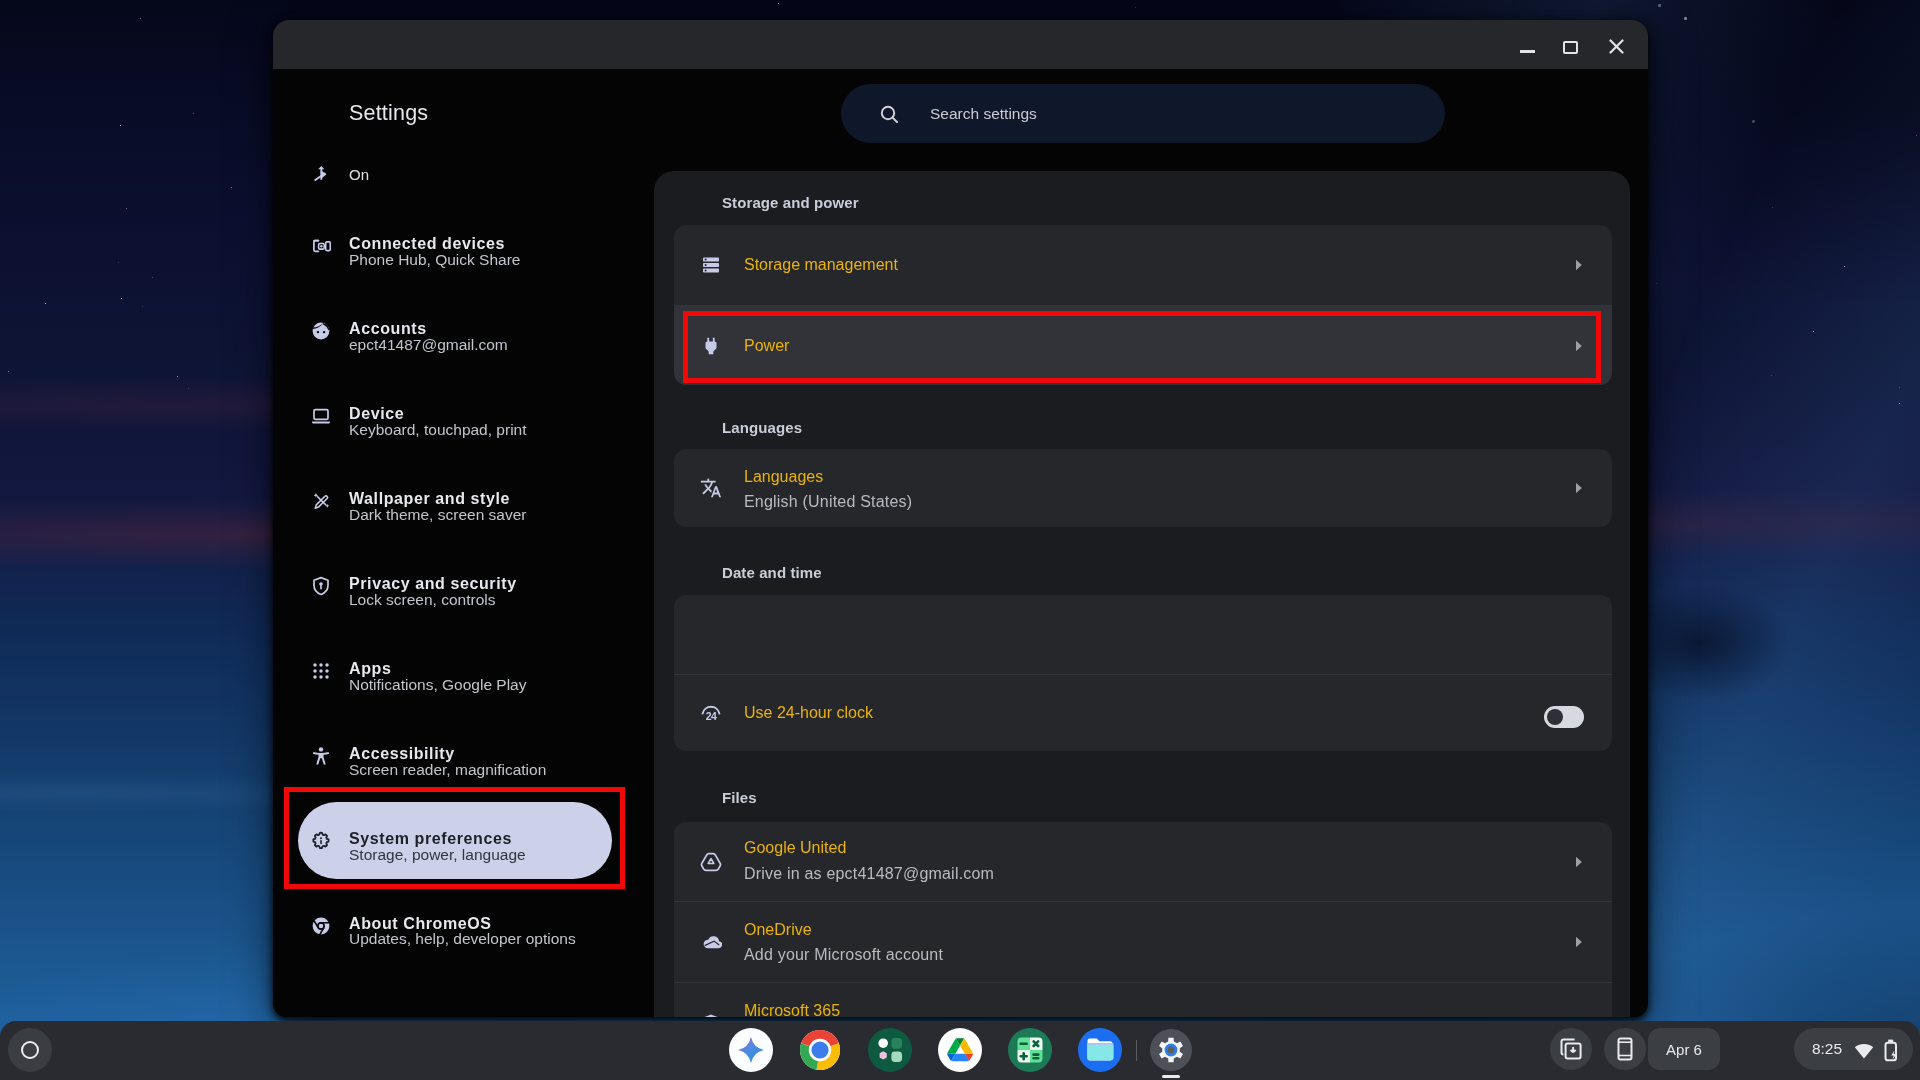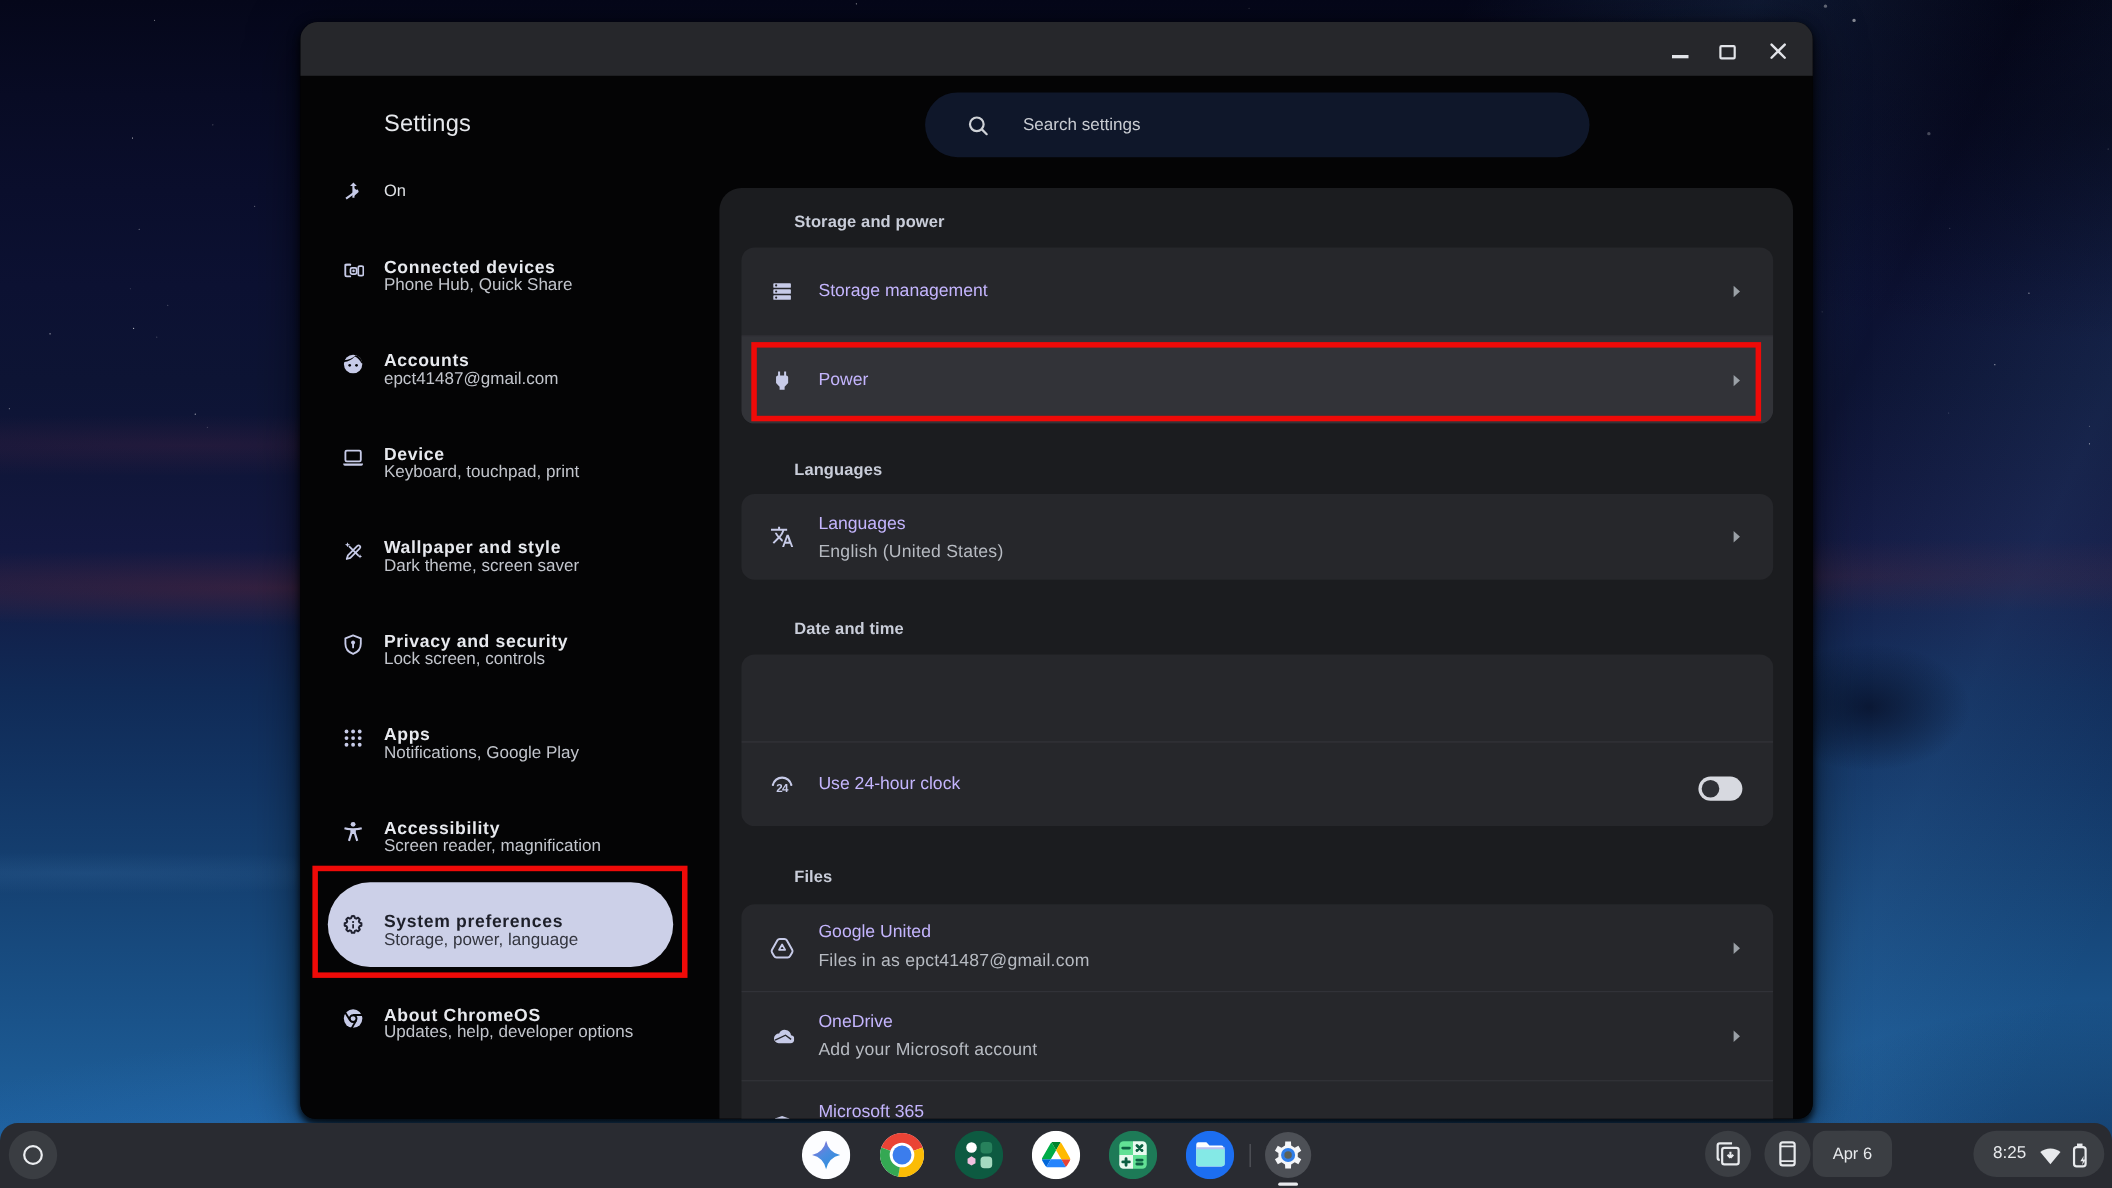--- a/index.html
+++ b/index.html
@@ -54,21 +54,21 @@
 .redbox1 { position:absolute; left:11px; top:718px; width:341px; height:102px;
   border:5px solid #ef0a08; z-index:9; }
 
 .panel { position:absolute; left:381px; top:102px; width:976px; height:846px;
   background:#1b1c1f; border-radius:20px 20px 0 0; overflow:hidden; }
 .sect { position:absolute; left:32px; transform:translateY(-50%); color:#c9cdd9;
   font-size:15px; font-weight:700; letter-spacing:0.1px;margin-left:36px; }
 .card { position:absolute; left:20px; width:938px; background:#26272b; border-radius:12px;
   overflow:hidden; }
 .row { position:absolute; left:0; width:100%; }
-.row-title { position:absolute; left:70px; transform:translateY(-50%); color:#c4b5fd;
+.row-title { position:absolute; left:70px; transform:translateY(-50%); color:#eab308;
   font-size:16px; white-space:nowrap;text-align:right; }
 .row-sub { position:absolute; left:70px; transform:translateY(-50%); color:#b7bbc2;
   font-size:16px; letter-spacing:0.2px; white-space:nowrap; }
 .chev { position:absolute; right:29px; width:8px; height:12px; }
 .divider { position:absolute; left:0; width:100%; height:1px; background:#34353a; }
 .redbox2 { position:absolute; left:28.5px; top:140px; width:918.5px; height:71.5px;
   border:5px solid #ef0a08; z-index:9; }
 .powrow { background:#323338; border-radius:0 0 12px 12px; }
 
 .toggle { position:absolute; right:28px; top:calc(50% + 4px); transform:translateY(-50%);
@@ -273,21 +273,21 @@
         </div>
 
         <div class="sect" style="top:626px">Files</div>
         <div class="card" style="top:651px; height:240px">
           <div class="row" style="top:0; height:79px">
             <svg style="position:absolute;left:26px;top:50%;margin-top:-11.0px" width="22" height="22" viewBox="0 0 22 22">
                 <path d="M8.9 2.6 h4.2 a2.5 2.5 0 0 1 2.16 1.25 l4.9 8.5 a2.5 2.5 0 0 1 0 2.5 l-1.9 3.3 a2.5 2.5 0 0 1 -2.16 1.25 H5.9 a2.5 2.5 0 0 1 -2.16 -1.25 l-1.9 -3.3 a2.5 2.5 0 0 1 0 -2.5 l4.9 -8.5 A2.5 2.5 0 0 1 8.9 2.6 z" fill="none" stroke="#c7cbe8" stroke-width="1.8" stroke-linejoin="round"></path>
 <path d="M11 7.6 l2.8 4.9 h-5.6 z" fill="none" stroke="#c7cbe8" stroke-width="1.6" stroke-linejoin="round"></path>
               </svg>
             <div class="row-title" style="top:26px">Google United</div>
-            <div class="row-sub" style="top:52px">Files in as epct41487@gmail.com</div>
+            <div class="row-sub" style="top:52px">Drive in as epct41487@gmail.com</div>
             <svg class="chev" style="top:50%;margin-top:-6px" width="8" height="12" viewBox="0 0 8 12">
                 <path d="M1 0.8 L6.8 6 L1 11.2 z" fill="#9aa0a6"></path>
               </svg>
           </div>
           <div class="divider" style="top:79px"></div>
           <div class="row" style="top:80px; height:80px">
             <svg style="position:absolute;left:26px;top:50%;margin-top:-11.0px" width="22" height="22" viewBox="0 0 22 22">
                 <path d="M14.2 17.3 h4.3 a3.6 3.6 0 0 0 0.65 -7.15 a5.7 5.7 0 0 0 -10.85 -1.5 a4.5 4.5 0 0 0 -4.7 4.4 a4.3 4.3 0 0 0 4.3 4.25 z" fill="#c7cbe8"></path>
 <path d="M4.6 14.6 L14.1 10.1 L19.2 13.9" stroke="#26272b" stroke-width="1.2" fill="none"></path>
               </svg>

